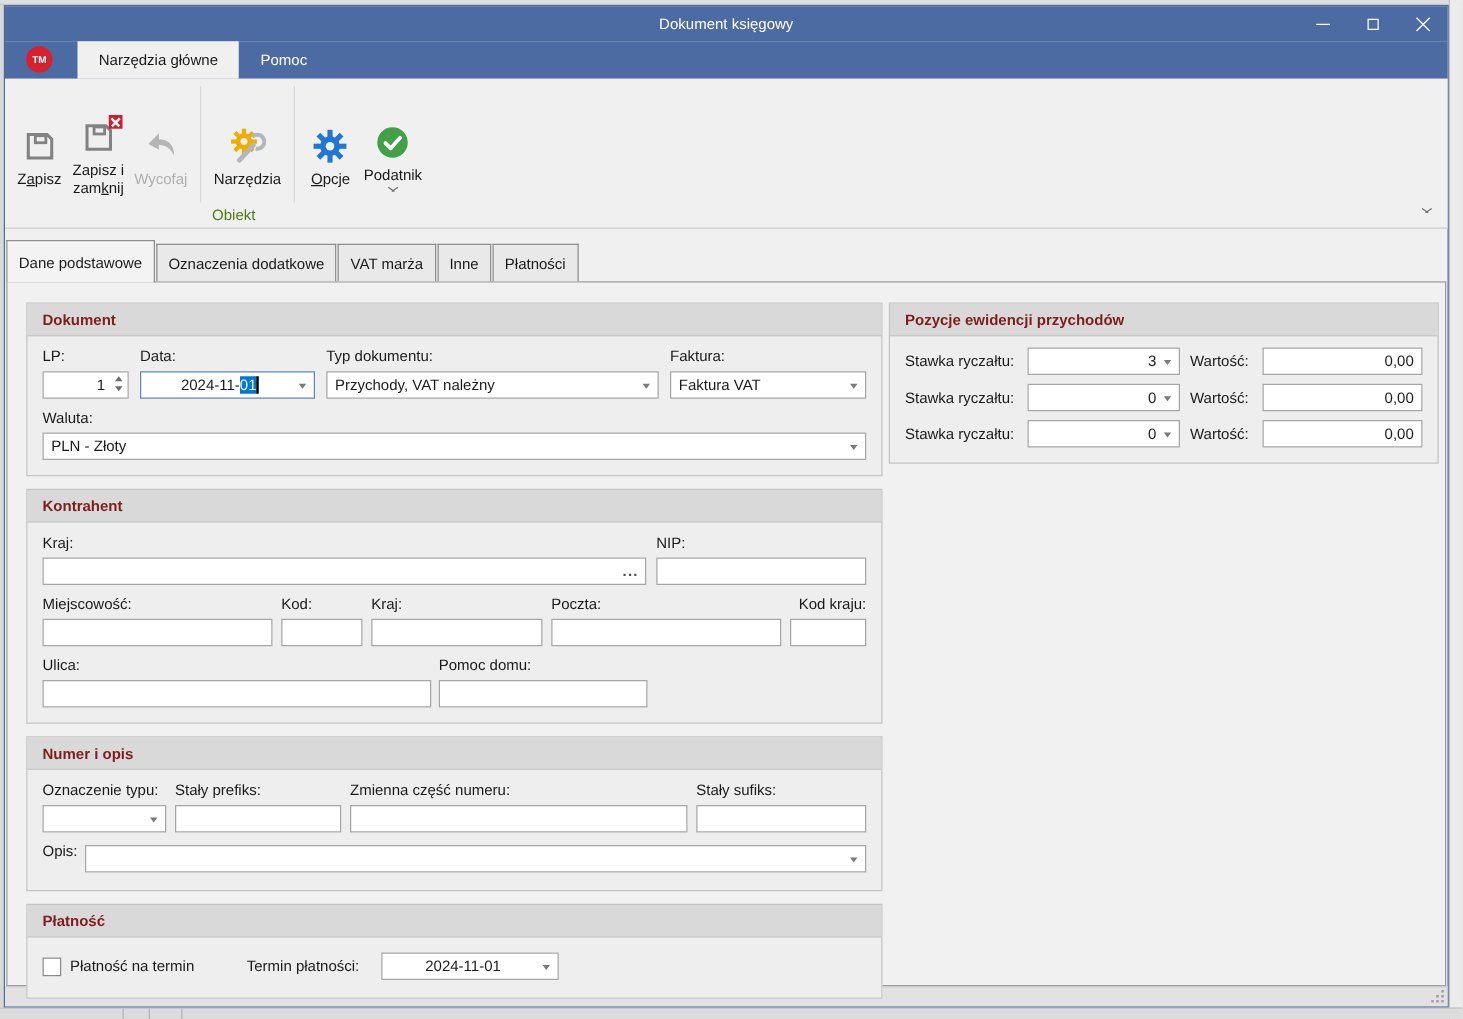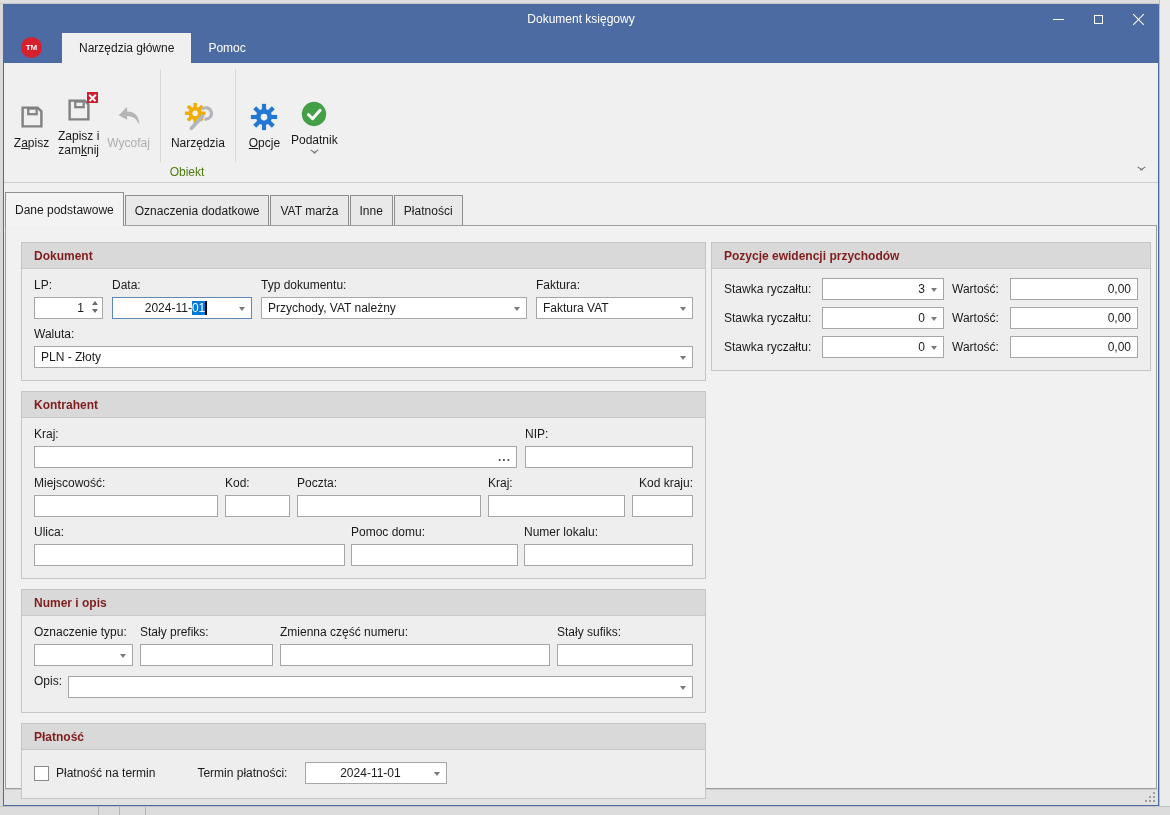--- a/index.html
+++ b/index.html
@@ -319,44 +319,40 @@
           </div>
           <div class="frow">
             <div class="fgroup" style="width:184px; margin-right:7px;">
               <span class="flabel">Miejscowość:</span>
               <div class="inp"></div>
             </div>
             <div class="fgroup" style="width:65px; margin-right:7px;">
               <span class="flabel">Kod:</span>
               <div class="inp"></div>
             </div>
+            <div class="fgroup" style="width:137px; margin-right:7px;">
+              <span class="flabel">Kraj:</span>
+              <div class="inp"></div>
+            </div>
             <div class="fgroup" style="width:184px; margin-right:7px;">
               <span class="flabel">Poczta:</span>
               <div class="inp"></div>
             </div>
-            <div class="fgroup" style="width:137px; margin-right:7px;">
-              <span class="flabel">Kraj:</span>
-              <div class="inp"></div>
-            </div>
             <div class="fgroup" style="flex:1;">
               <span class="flabel" style="align-self:flex-end">Kod kraju:</span>
               <div class="inp"></div>
             </div>
           </div>
           <div class="frow">
             <div class="fgroup" style="width:311px; margin-right:6px;">
               <span class="flabel">Ulica:</span>
               <div class="inp"></div>
             </div>
             <div class="fgroup" style="width:167px; margin-right:6px;">
               <span class="flabel">Pomoc domu:</span>
-              <div class="inp"></div>
-            </div>
-            <div class="fgroup" style="flex:1;">
-              <span class="flabel">Numer lokalu:</span>
               <div class="inp"></div>
             </div>
           </div>
         </div>
       </div>
 
       <div class="section">
         <div class="sec-header">
           <span class="sec-title">Numer i opis</span>
         </div>

